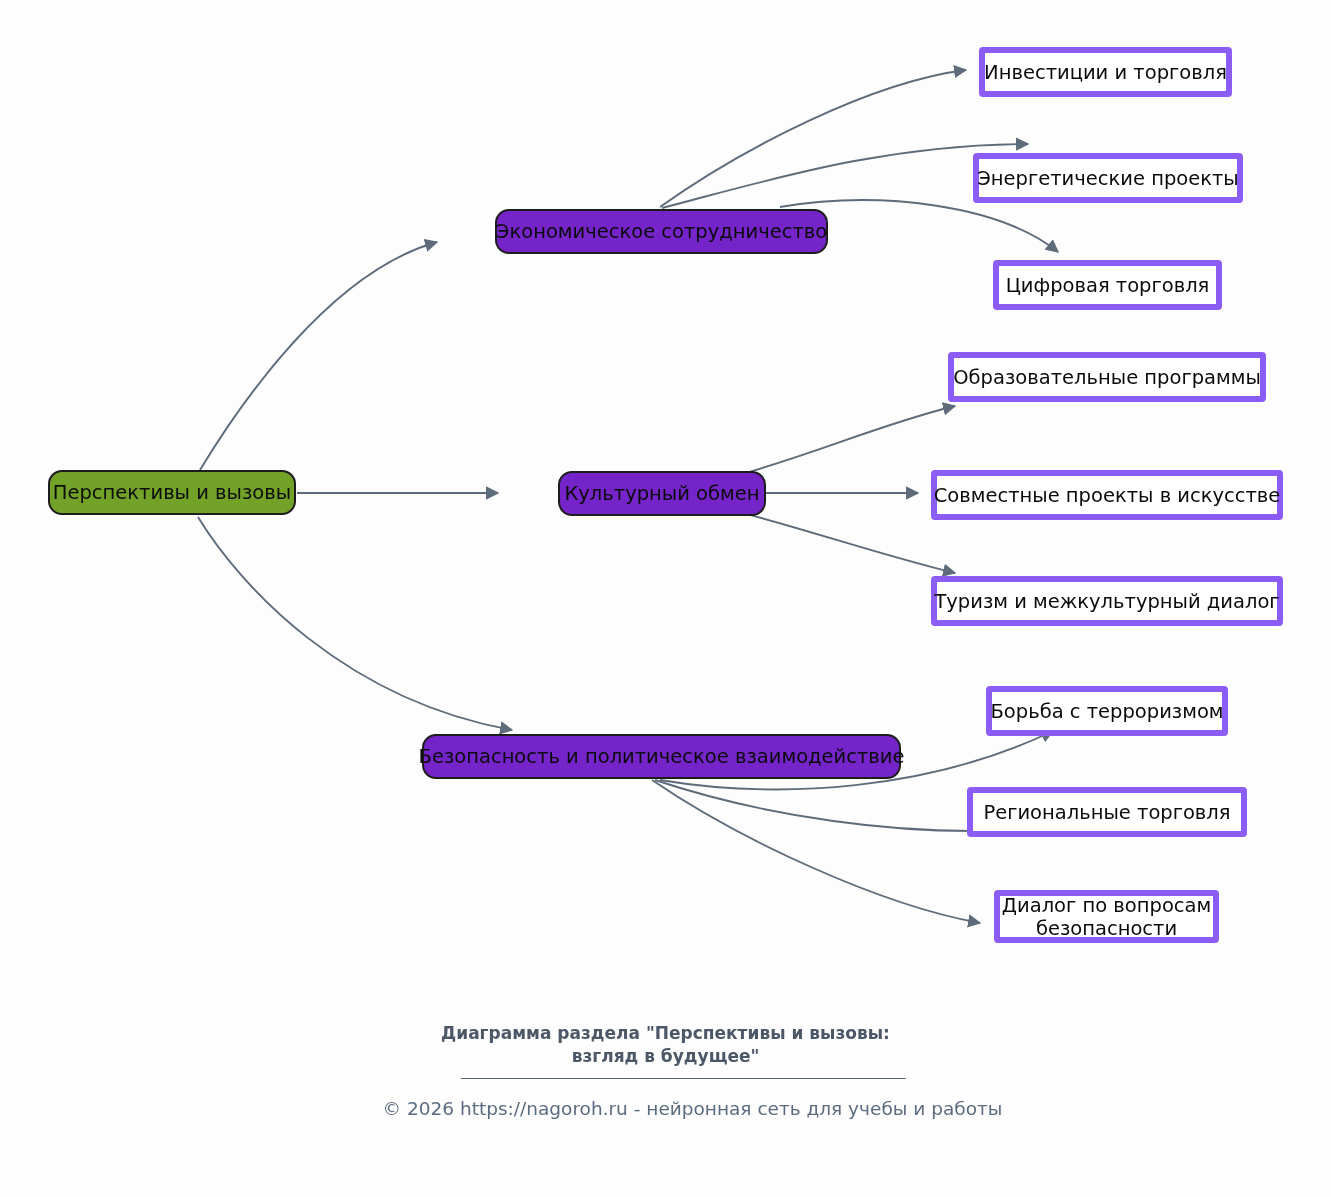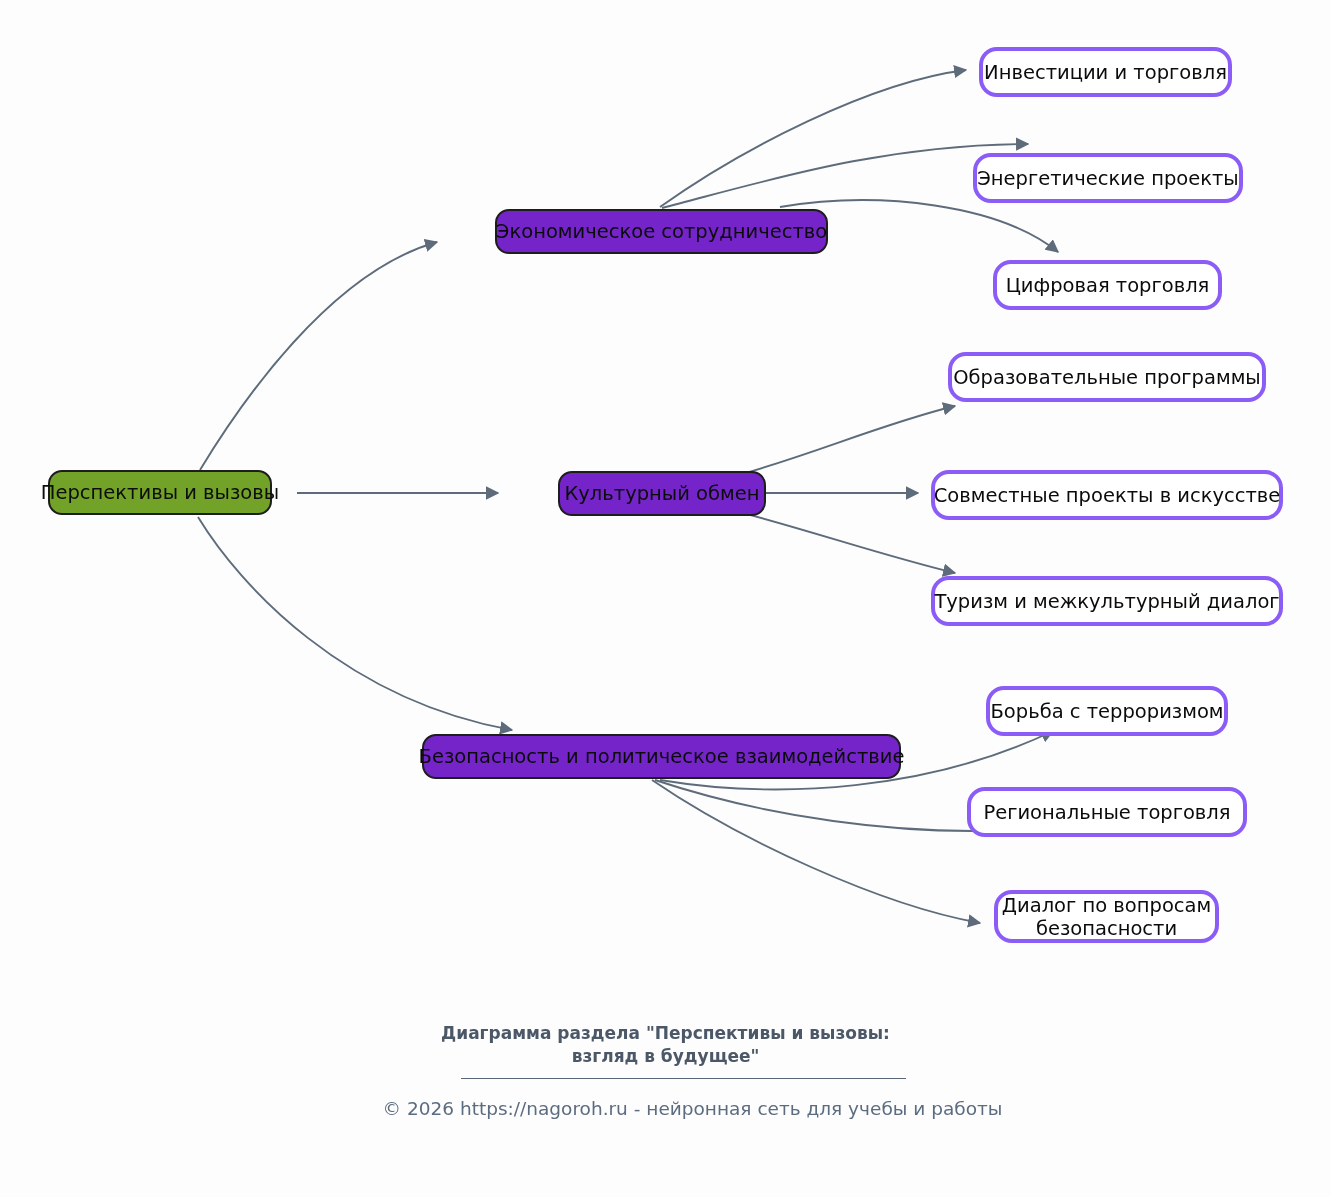--- a/index.html
+++ b/index.html
@@ -30,24 +30,24 @@
   }
   .node-branch{
     background:#7524c9;
     border:2px solid #1d1d1d;
     color:#0b0b0b;
     font-size:19.5px;
     margin-left:47px;
   }
   .node-leaf{
     background:#ffffff;
-    border:4px solid #8b5cf6;
+    border:6px solid #8b5cf6;
     color:#0b0b0b;
     font-size:19.5px;
-    border-radius:18px;
+    border-radius:4px;
   }
 
   .footer{
     position:absolute;
     left:0;width:1331px;
     text-align:center;
   }
   .footer-title{
     top:1022px;
     color:#4c5868;
@@ -89,21 +89,21 @@
         <path d="M 720 480 C 800 460 880 424 955 406" marker-end="url(#arrow)"></path>
         <path d="M 720 493 L 918 493" marker-end="url(#arrow)"></path>
         <path d="M 720 507 C 800 527 880 555 955 573" marker-end="url(#arrow)"></path>
         <path d="M 660 780 C 780 800 930 790 1053 731" marker-end="url(#arrow)"></path>
         <path d="M 655 780 C 760 815 900 838 1030 829" marker-end="url(#arrow)"></path>
         <path d="M 652 780 C 740 840 880 905 980 923" marker-end="url(#arrow)"></path>
       </g>
   </svg>
 
   <div id="node-layer">
-      <div class="node node-root" style="left: 48px; top: 470px; width: 224px; height: 45px;"><span>Перспективы и вызовы</span></div>
+      <div class="node node-root" style="left: 48px; top: 470px; width: 248px; height: 45px;"><span>Перспективы и вызовы</span></div>
       <div class="node node-branch" style="left: 448px; top: 209px; width: 333px; height: 45px;"><span>Экономическое сотрудничество</span></div>
       <div class="node node-leaf" style="left: 979px; top: 47px; width: 253px; height: 50px;"><span>Инвестиции и торговля</span></div>
       <div class="node node-leaf" style="left: 973px; top: 153px; width: 270px; height: 50px;"><span>Энергетические проекты</span></div>
       <div class="node node-leaf" style="left: 993px; top: 260px; width: 229px; height: 50px;"><span>Цифровая торговля</span></div>
       <div class="node node-branch" style="left: 511px; top: 471px; width: 208px; height: 45px;"><span>Культурный обмен</span></div>
       <div class="node node-leaf" style="left: 948px; top: 352px; width: 318px; height: 50px;"><span>Образовательные программы</span></div>
       <div class="node node-leaf" style="left: 931px; top: 470px; width: 352px; height: 50px;"><span>Совместные проекты в искусстве</span></div>
       <div class="node node-leaf" style="left: 931px; top: 576px; width: 352px; height: 50px;"><span>Туризм и межкультурный диалог</span></div>
       <div class="node node-branch" style="left: 375px; top: 734px; width: 479px; height: 45px;"><span>Безопасность и политическое взаимодействие</span></div>
       <div class="node node-leaf" style="left: 986px; top: 686px; width: 242px; height: 50px;"><span>Борьба с терроризмом</span></div>

